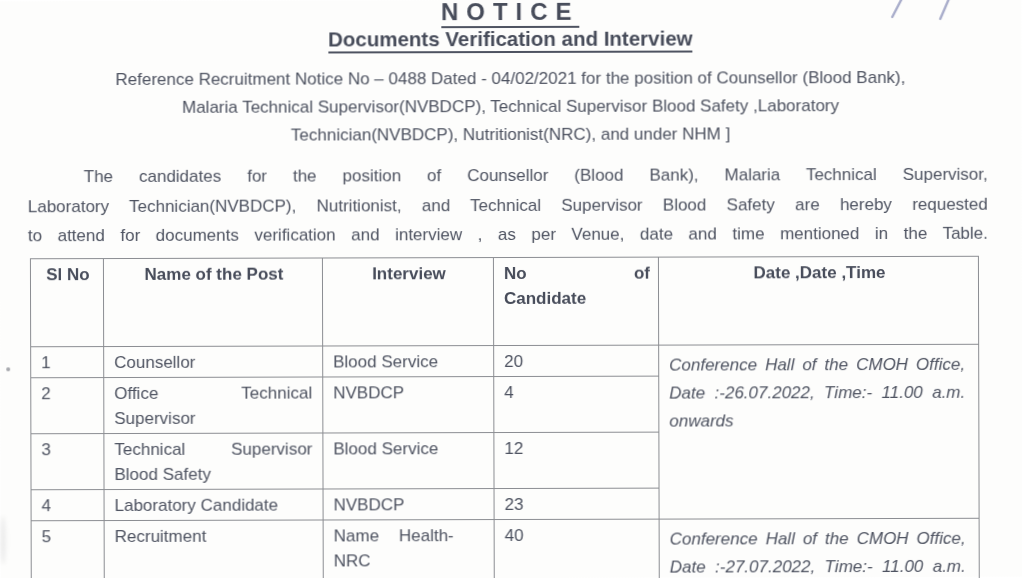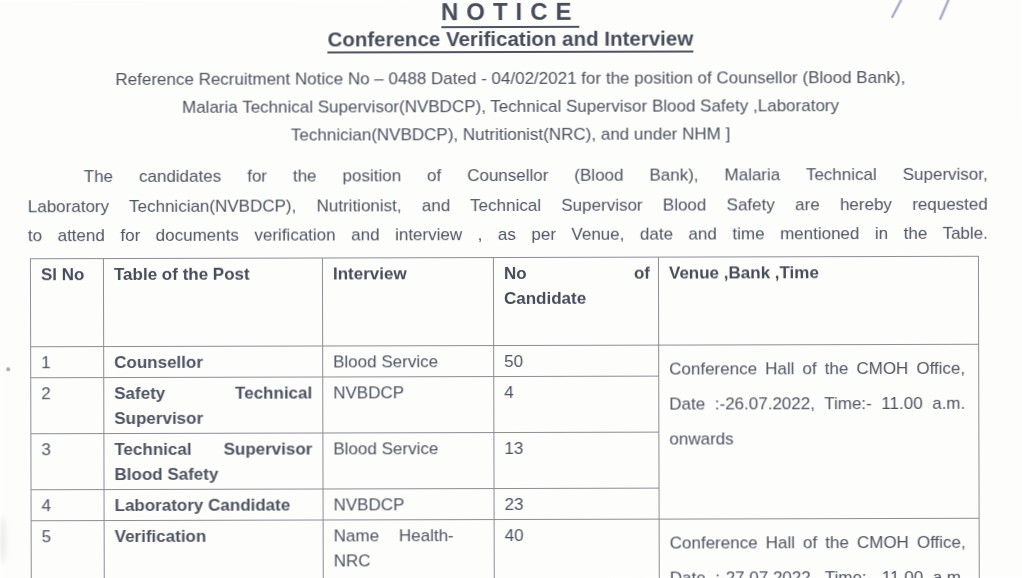--- a/index.html
+++ b/index.html
@@ -70,39 +70,40 @@
     border: 1.6px solid #8b8d92;
     vertical-align: top;
     text-align: left;
     padding: 3px 8px 2px 10px;
     overflow: hidden;
   }
   th {
     font-weight: bold;
     color: #474c5a;
     line-height: 25px;
+    text-align: center;
   }
   thead tr { height: 88px; }
   tbody tr:nth-child(1) { height: 28px; }
   tbody tr:nth-child(2) { height: 53px; }
   tbody tr:nth-child(3) { height: 53px; }
   tbody tr:nth-child(4) { height: 28px; }
   tbody tr:nth-child(5) { height: 76px; }
   td { line-height: 25px; }
   .prewrap {
     white-space: pre-line;
     text-align: justify;
     text-align-last: justify;
     margin-top: 37px;
     -moz-text-align-last: justify;
   }
-  td.post .inner { max-width: 198px; text-align: justify; font-weight: bold; }
+  td.post .inner { max-width: 198px; text-align: justify; }
   td.prog .inner { max-width: 120px; text-align: justify; }
   td.venue { padding-top: 6px; }
-  td.venue .inner { max-width: 296px; text-align: justify; line-height: 35px; }
+  td.venue .inner { max-width: 296px; text-align: justify; line-height: 28px; font-style: italic; }
   
   .pen-marks { position: absolute; top: 0; left: 842px; pointer-events: none; }
   .speck {
     position: absolute;
     background: rgba(95, 98, 110, 0.55);
     border-radius: 50%;
   }
   .speck.s1 { left: 6px;  top: 366px; width: 4px; height: 4px; }
   .speck.s2 { left: 46px; top: 535px; width: 3px; height: 3px; opacity: .5; }
   .edge-smudge {
@@ -119,21 +120,21 @@
   <svg class="pen-marks" width="180" height="40" viewBox="0 0 180 40">
     <line x1="51" y1="18" x2="62" y2="-3" stroke="#9a9fc2" stroke-width="2.4" stroke-linecap="round" opacity="0.85"></line>
     <line x1="99" y1="20" x2="109" y2="-3" stroke="#9a9fc2" stroke-width="2.4" stroke-linecap="round" opacity="0.85"></line>
   </svg>
   <div class="speck s1"></div>
   <div class="speck s2"></div>
   <div class="edge-smudge"></div>
 
   <h1 class="title"><span class="u">NOTICE</span></h1>
 
-  <h2 class="subtitle"><span class="u">Conference Verification and Interview</span></h2>
+  <h2 class="subtitle"><span class="u">Documents Verification and Interview</span></h2>
 
   <div class="intro">
     <div>Reference Recruitment Notice No – 0488 Dated - 04/02/2021 for the position of  Counsellor (Blood Bank),</div>
     <div>Malaria Technical Supervisor(NVBDCP), Technical Supervisor Blood Safety ,Laboratory</div>
     <div>Technician(NVBDCP), Nutritionist(NRC), and under NHM ]</div>
   </div>
 
   <p class="bodypara">The candidates for the position of Counsellor (Blood Bank),  Malaria Technical Supervisor,
 Laboratory Technician(NVBDCP), Nutritionist, and Technical Supervisor Blood Safety are hereby requested
 to attend for documents verification and interview , as per Venue, date and time mentioned in the Table.</p>
@@ -142,71 +143,71 @@
     <colgroup>
       <col class="c-sl">
         <col class="c-post">
         <col class="c-prog">
         <col class="c-cand">
         <col class="c-ven">
     </colgroup>
     <thead>
       <tr>
         <th>Sl No</th>
-        <th>Table of the Post</th>
+        <th>Name of the Post</th>
         <th>Interview</th>
         <th class="prewrap">No of
 Candidate</th>
-        <th>Venue ,Bank ,Time</th>
+        <th>Date ,Date ,Time</th>
       </tr>
     </thead>
     <tbody id="rows">
         <tr>
           <td class="sl">
             <div class="inner">1</div>
           </td>
           <td class="post">
             <div class="inner">Counsellor</div>
           </td>
           <td class="prog">
             <div class="inner">Blood Service</div>
           </td>
           <td class="cand">
-            <div class="inner">50</div>
+            <div class="inner">20</div>
           </td>
           <td class="venue" rowspan="4">
             <div class="inner">Conference Hall of the CMOH Office, Date :-26.07.2022, Time:- 11.00 a.m. onwards</div>
           </td>
         </tr>
         <tr>
           <td class="sl">
             <div class="inner">2</div>
           </td>
           <td class="post">
-            <div class="inner">Safety Technical Supervisor</div>
+            <div class="inner">Office Technical Supervisor</div>
           </td>
           <td class="prog">
             <div class="inner">NVBDCP</div>
           </td>
           <td class="cand">
             <div class="inner">4</div>
           </td>
         </tr>
         <tr>
           <td class="sl">
             <div class="inner">3</div>
           </td>
           <td class="post">
             <div class="inner">Technical Supervisor Blood Safety</div>
           </td>
           <td class="prog">
             <div class="inner">Blood Service</div>
           </td>
           <td class="cand">
-            <div class="inner">13</div>
+            <div class="inner">12</div>
           </td>
         </tr>
         <tr>
           <td class="sl">
             <div class="inner">4</div>
           </td>
           <td class="post">
             <div class="inner">Laboratory Candidate</div>
           </td>
           <td class="prog">
@@ -214,21 +215,21 @@
           </td>
           <td class="cand">
             <div class="inner">23</div>
           </td>
         </tr>
         <tr>
           <td class="sl">
             <div class="inner">5</div>
           </td>
           <td class="post">
-            <div class="inner">Verification</div>
+            <div class="inner">Recruitment</div>
           </td>
           <td class="prog">
             <div class="inner">Name Health-NRC</div>
           </td>
           <td class="cand">
             <div class="inner">40</div>
           </td>
           <td class="venue" rowspan="1">
             <div class="inner">Conference Hall of the CMOH Office, Date :-27.07.2022, Time:- 11.00 a.m. onwards</div>
           </td>

